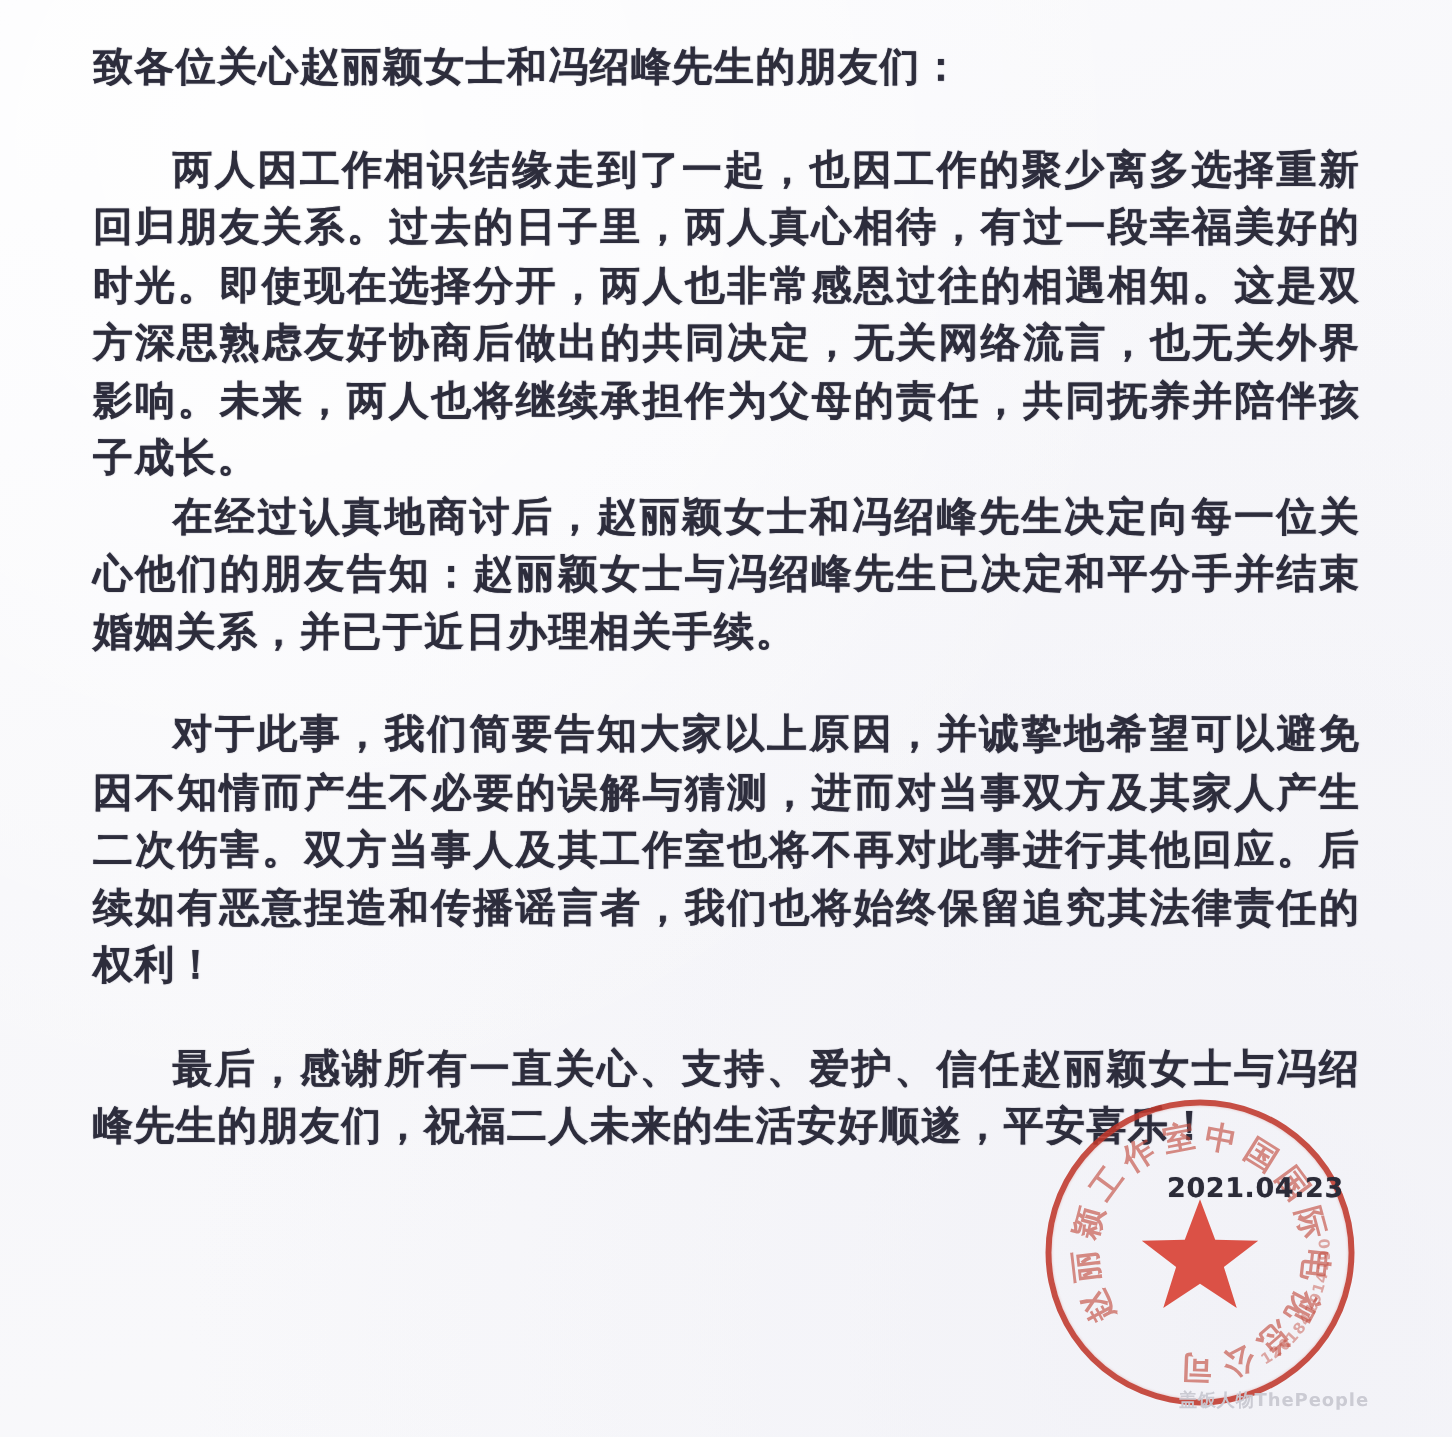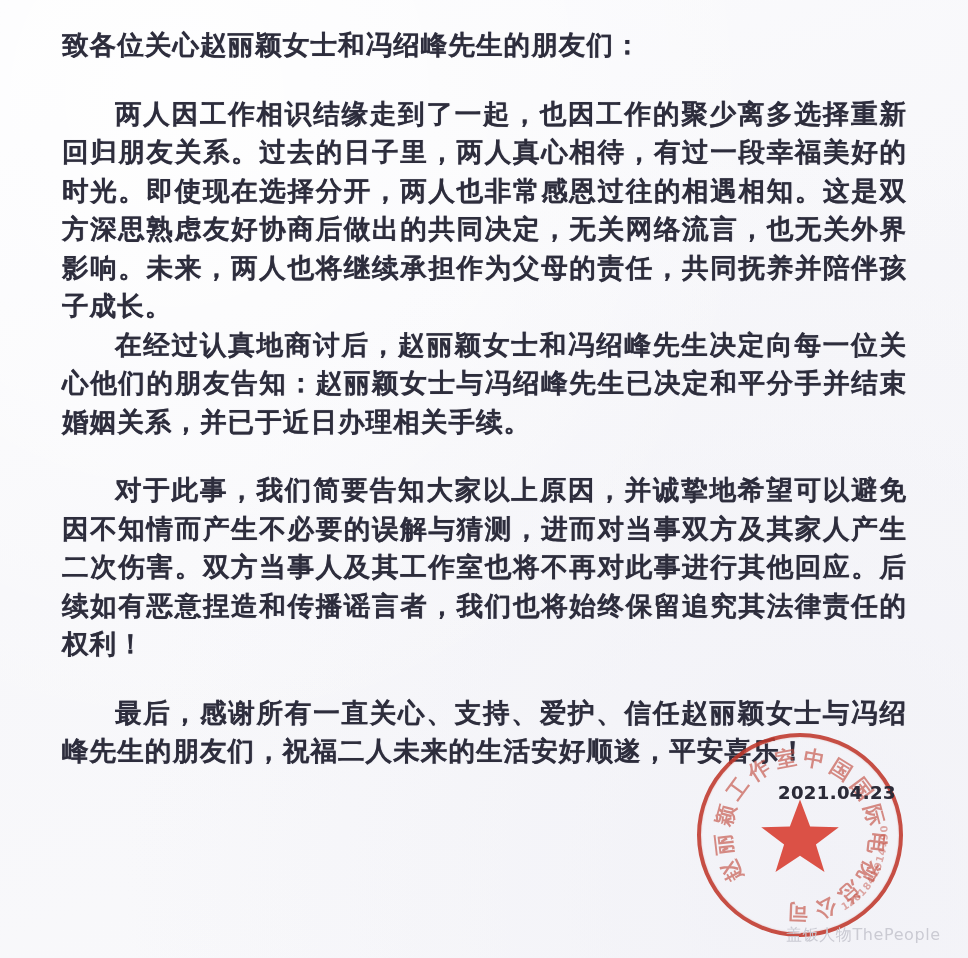--- a/index.html
+++ b/index.html
@@ -146,25 +146,26 @@
     color: #2b2b38;
     font-weight: 600;
     text-shadow: 0 0 0.6px rgba(43,43,56,0.5);
   }
 
   #watermark {
     position: absolute;
     left: 786px;
     top: 925px;
     font-family: "DejaVu Sans", "Liberation Sans", sans-serif;
-    font-size: 16px;
+    font-size: 12px;
     color: #c9c9d2;
     letter-spacing: 0.6px;
     white-space: nowrap;
     opacity: 0.95;
+    font-weight: bold;
   }
 </style>
 </head>
 <body>
 
 <div id="page">
 
   <div id="paper-texture"></div>
 
   <div id="doc-body">

